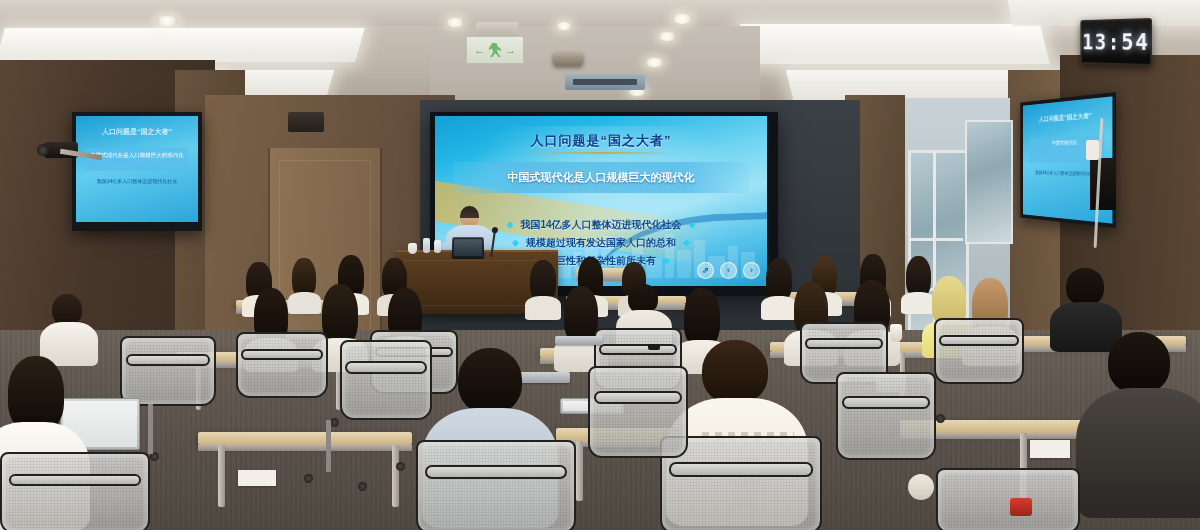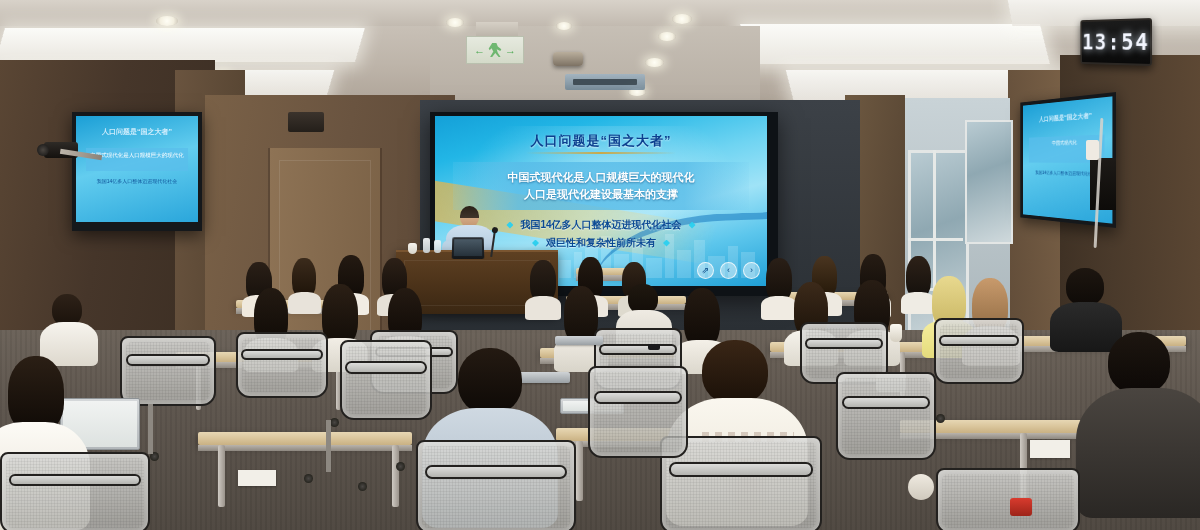--- a/index.html
+++ b/index.html
@@ -286,31 +286,35 @@
       <span class="sky-b" style="left:124px;width:12px;height:18px;"></span>
       <span class="sky-b" style="left:139px;width:8px;height:26px;"></span>
     </div>
     <div class="swoosh"></div>
 
     <div class="slide-title">人口问题是“国之大者”</div>
     <div class="title-rule"></div>
 
     <div class="slide-band">
       <div class="band-line">中国式现代化是人口规模巨大的现代化</div>
-      <div class="band-line">人口是现代化建设最基本的支撑</div>
     </div>
 
     <div class="slide-bullets">
       <div class="bullet-row">
         <span class="bullet-dot"></span>
         <span class="bullet-txt">我国14亿多人口整体迈进现代化社会</span>
         <span class="bullet-dot"></span>
       </div>
       <div class="bullet-row">
         <span class="bullet-dot"></span>
+        <span class="bullet-txt">规模超过现有发达国家人口的总和</span>
+        <span class="bullet-dot"></span>
+      </div>
+      <div class="bullet-row">
+        <span class="bullet-dot"></span>
         <span class="bullet-txt">艰巨性和复杂性前所未有</span>
         <span class="bullet-dot"></span>
       </div>
     </div>
 
     <div class="slide-nav">
       <span class="navbtn">⇗</span>
       <span class="navbtn">‹</span>
       <span class="navbtn">›</span>
     </div>

